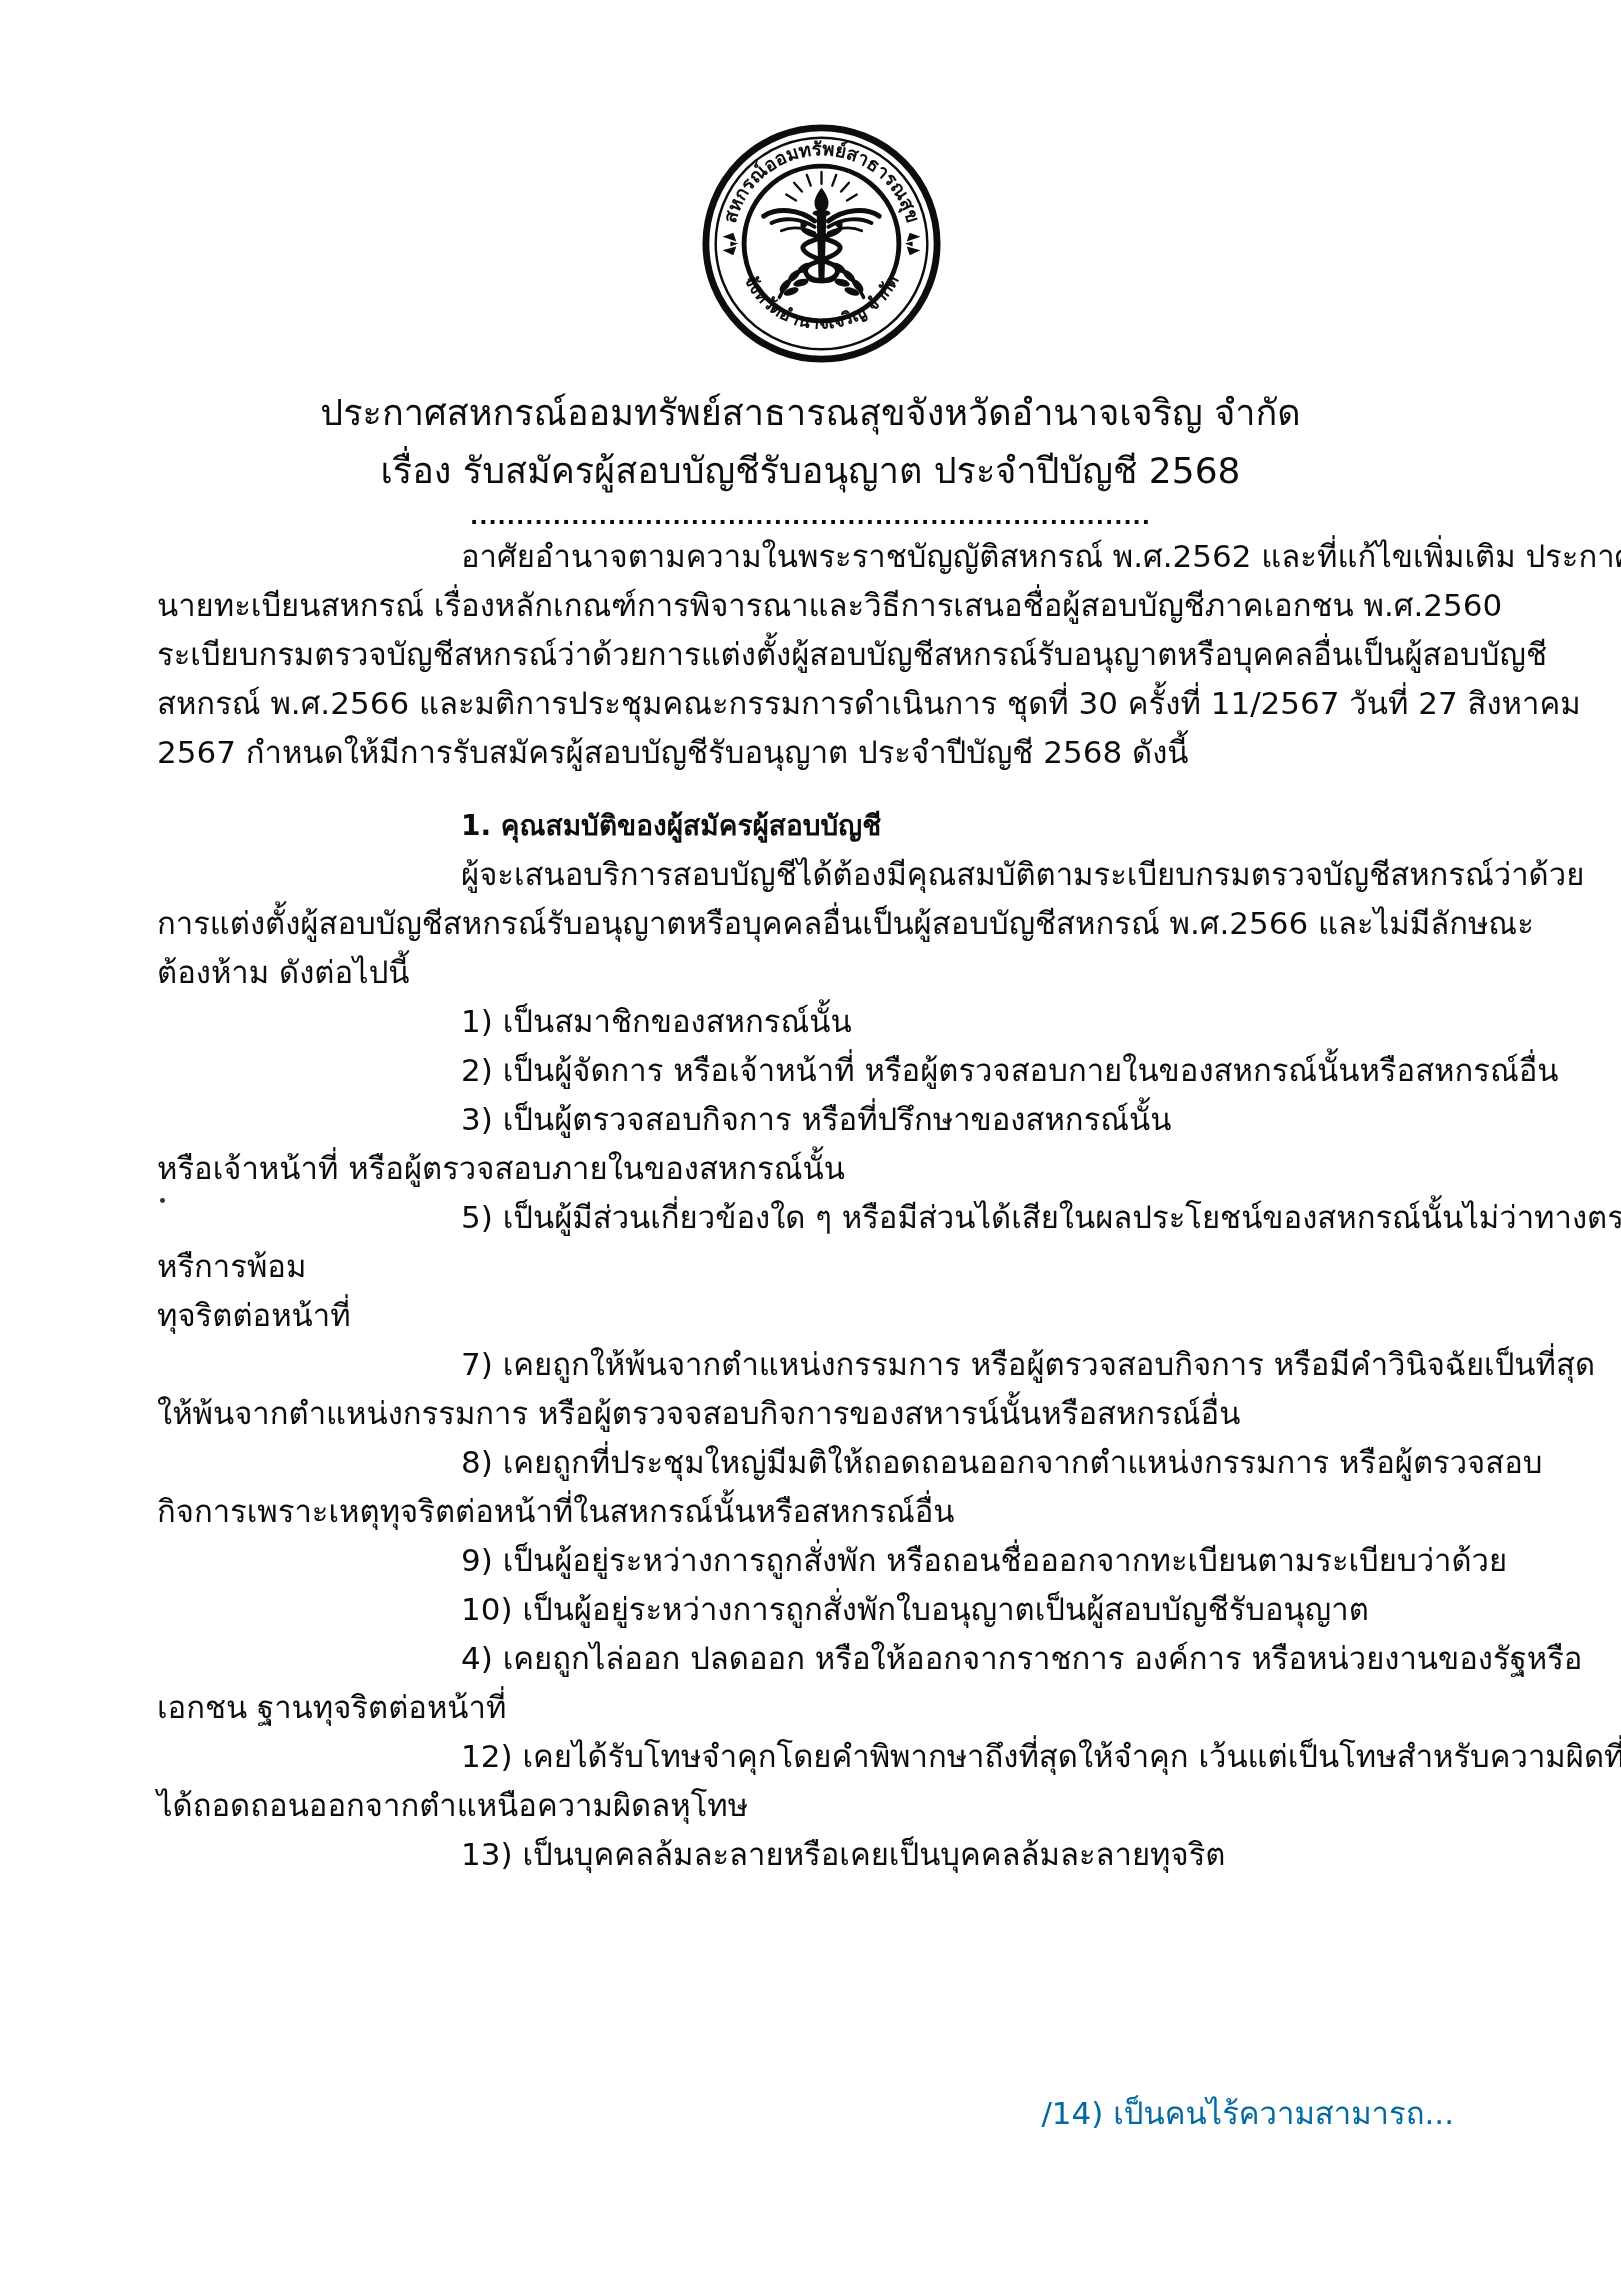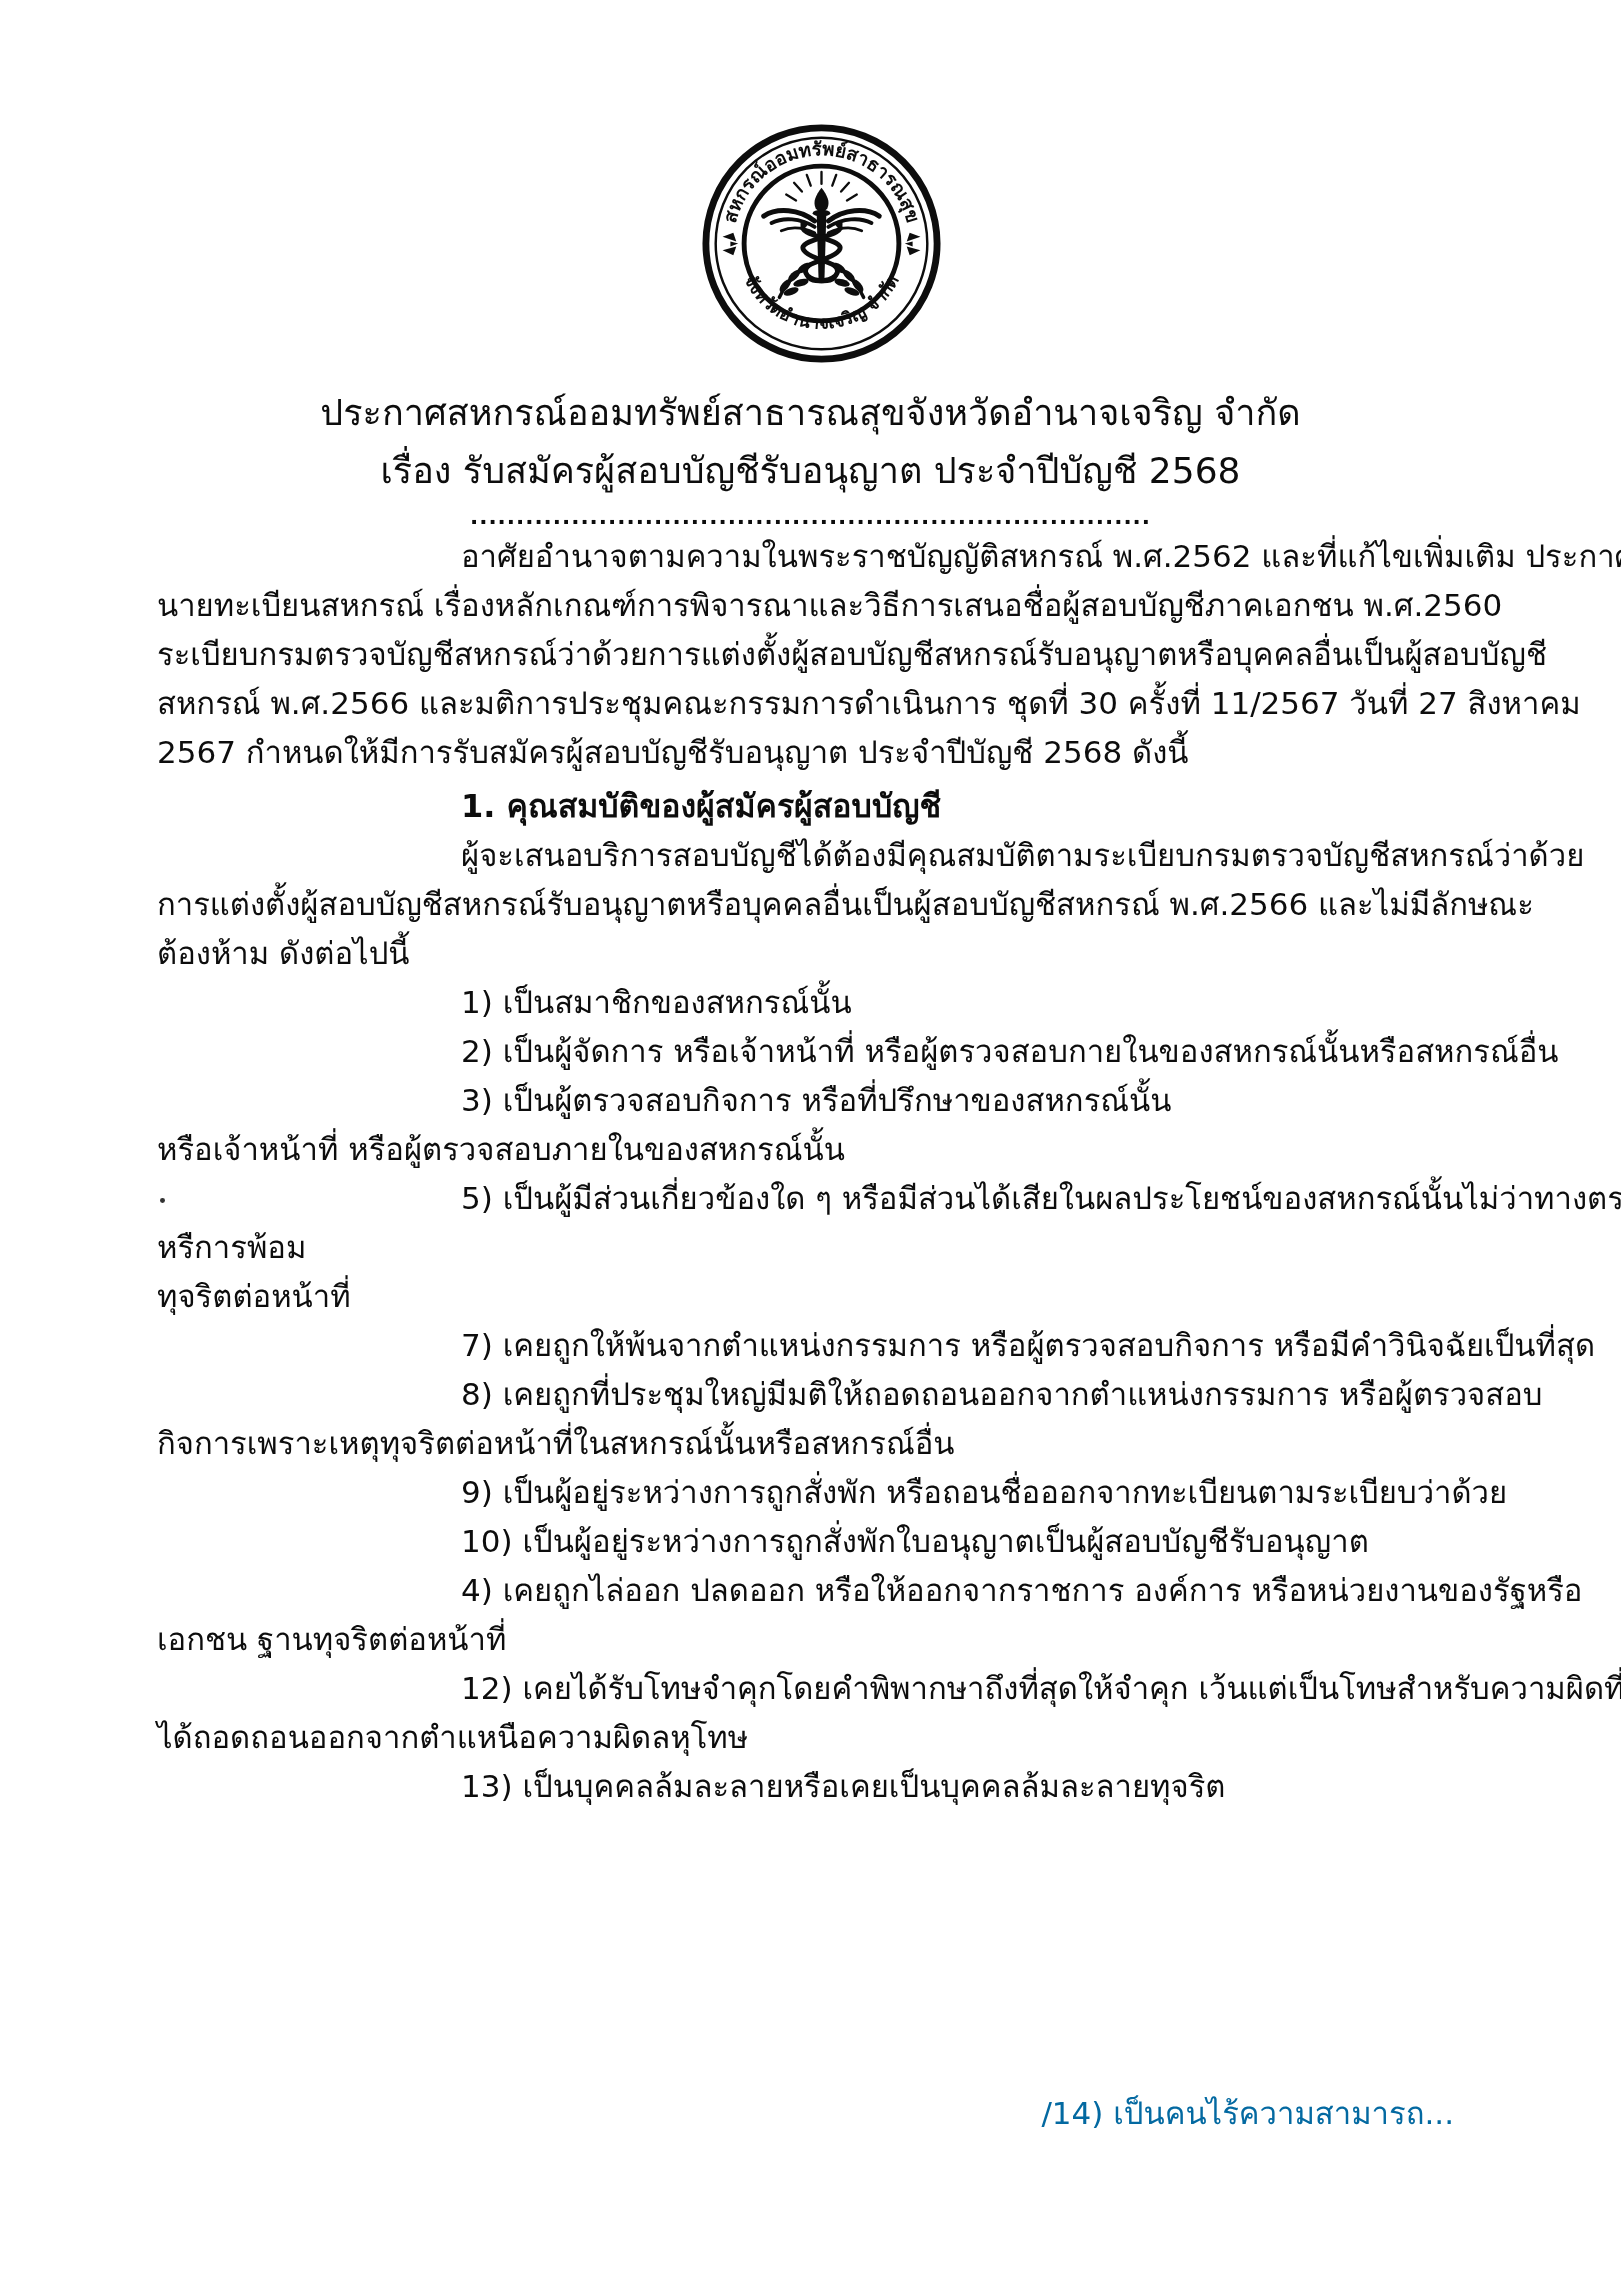--- a/index.html
+++ b/index.html
@@ -48,21 +48,21 @@
     left:157px;
     top:532px;
     width:1318px;
     font-size:31px;
     line-height:49px;
     color:#0d0d0d;
     text-align:left;
   }
   .line{white-space:nowrap;}
   .line.indent{padding-left:304px;}
-  .line.heading{font-weight:bold;padding-left:304px;margin-top:5px;font-size:32px;}
+  .line.heading{font-weight:bold;padding-left:304px;margin-top:24px;font-size:28px;}
   
   .footer-note{
     position:absolute;
     right:167px;
     top:2088px;
     font-size:31px;
     color:#0369a1;
     white-space:nowrap;
   }
   .speck{
@@ -169,20 +169,21 @@
     <div class="line">การแต่งตั้งผู้สอบบัญชีสหกรณ์รับอนุญาตหรือบุคคลอื่นเป็นผู้สอบบัญชีสหกรณ์ พ.ศ.2566 และไม่มีลักษณะ</div>
     <div class="line">ต้องห้าม ดังต่อไปนี้</div>
     <div class="line indent">1) เป็นสมาชิกของสหกรณ์นั้น</div>
     <div class="line indent">2) เป็นผู้จัดการ หรือเจ้าหน้าที่ หรือผู้ตรวจสอบกายในของสหกรณ์นั้นหรือสหกรณ์อื่น</div>
     <div class="line indent">3) เป็นผู้ตรวจสอบกิจการ หรือที่ปรึกษาของสหกรณ์นั้น</div>
     <div class="line">หรือเจ้าหน้าที่ หรือผู้ตรวจสอบภายในของสหกรณ์นั้น</div>
     <div class="line indent">5) เป็นผู้มีส่วนเกี่ยวข้องใด ๆ หรือมีส่วนได้เสียในผลประโยชน์ของสหกรณ์นั้นไม่ว่าทางตรง</div>
     <div class="line">หรืการพ้อม</div>
     <div class="line">ทุจริตต่อหน้าที่</div>
     <div class="line indent">7) เคยถูกให้พ้นจากตำแหน่งกรรมการ หรือผู้ตรวจสอบกิจการ หรือมีคำวินิจฉัยเป็นที่สุด</div>
+    <div class="line">ให้พ้นจากตำแหน่งกรรมการ หรือผู้ตรวจจสอบกิจการของสหารน์นั้นหรือสหกรณ์อื่น</div>
     <div class="line indent">8) เคยถูกที่ประชุมใหญ่มีมติให้ถอดถอนออกจากตำแหน่งกรรมการ หรือผู้ตรวจสอบ</div>
     <div class="line">กิจการเพราะเหตุทุจริตต่อหน้าที่ในสหกรณ์นั้นหรือสหกรณ์อื่น</div>
     <div class="line indent">9) เป็นผู้อยู่ระหว่างการถูกสั่งพัก หรือถอนชื่อออกจากทะเบียนตามระเบียบว่าด้วย</div>
     <div class="line indent">10) เป็นผู้อยู่ระหว่างการถูกสั่งพักใบอนุญาตเป็นผู้สอบบัญชีรับอนุญาต</div>
     <div class="line indent">4) เคยถูกไล่ออก ปลดออก หรือให้ออกจากราชการ องค์การ หรือหน่วยงานของรัฐหรือ</div>
     <div class="line">เอกชน ฐานทุจริตต่อหน้าที่</div>
     <div class="line indent">12) เคยได้รับโทษจำคุกโดยคำพิพากษาถึงที่สุดให้จำคุก เว้นแต่เป็นโทษสำหรับความผิดที่</div>
     <div class="line">ได้ถอดถอนออกจากตำแหนือความผิดลหุโทษ</div>
     <div class="line indent">13) เป็นบุคคลล้มละลายหรือเคยเป็นบุคคลล้มละลายทุจริต</div>
   </div>

